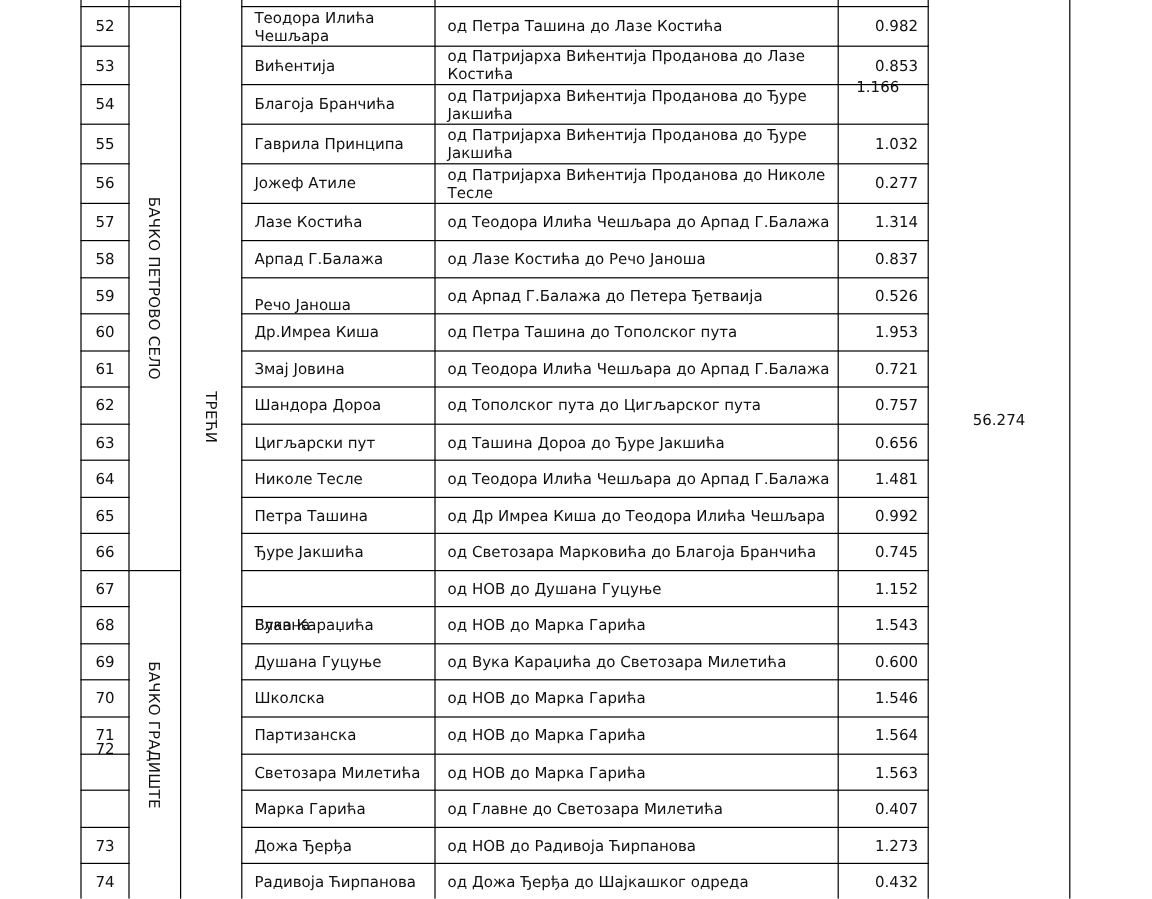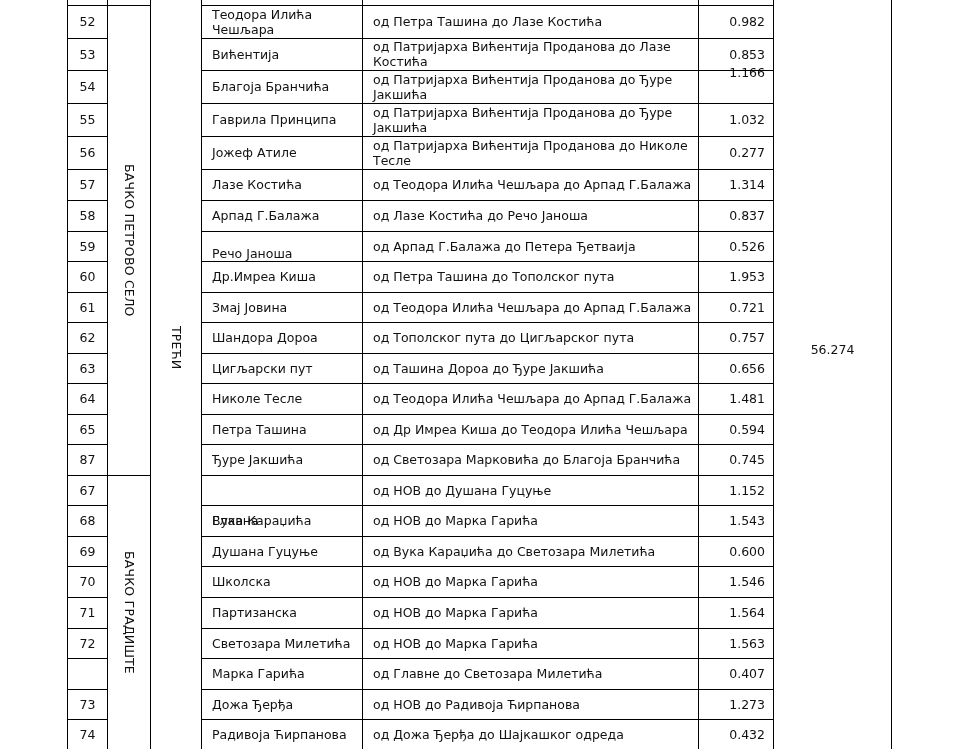--- a/index.html
+++ b/index.html
@@ -45,21 +45,21 @@
     </div>
     <div class="cell num" style="left: 68px; top: 70px; width: 39px; height: 33px;">
       <span>54</span>
     </div>
     <div class="cell street" style="left: 202px; top: 70px; width: 160px; height: 33px;">
       <span>Благоја Бранчића</span>
     </div>
     <div class="cell seg" style="left: 363px; top: 70px; width: 335px; height: 33px;">
       <span>од Патријарха Вићентија Проданова до Ђуре Јакшића</span>
     </div>
-    <div class="cell km" style="left: 698px; top: 56px; width: 75px; height: 33px;">
+    <div class="cell km" style="left: 698px; top: 56px; width: 75px; height: 33px; justify-content: center;">
       <span>1.166</span>
     </div>
     <div class="cell num" style="left: 68px; top: 103px; width: 39px; height: 33px;">
       <span>55</span>
     </div>
     <div class="cell street" style="left: 202px; top: 103px; width: 160px; height: 33px;">
       <span>Гаврила Принципа</span>
     </div>
     <div class="cell seg" style="left: 363px; top: 103px; width: 335px; height: 33px;">
       <span>од Патријарха Вићентија Проданова до Ђуре Јакшића</span>
@@ -178,24 +178,24 @@
     <div class="cell num" style="left: 68px; top: 414px; width: 39px; height: 30px;">
       <span>65</span>
     </div>
     <div class="cell street" style="left: 202px; top: 414px; width: 160px; height: 30px;">
       <span>Петра Ташина</span>
     </div>
     <div class="cell seg" style="left: 363px; top: 414px; width: 335px; height: 30px;">
       <span>од Др Имреа Киша до Теодора Илића Чешљара</span>
     </div>
     <div class="cell km" style="left: 698px; top: 414px; width: 75px; height: 30px;">
-      <span>0.594</span>
+      <span>0.992</span>
     </div>
     <div class="cell num" style="left: 68px; top: 444px; width: 39px; height: 31px;">
-      <span>87</span>
+      <span>66</span>
     </div>
     <div class="cell street" style="left: 202px; top: 444px; width: 160px; height: 31px;">
       <span>Ђуре Јакшића</span>
     </div>
     <div class="cell seg" style="left: 363px; top: 444px; width: 335px; height: 31px;">
       <span>од Светозара Марковића до Благоја Бранчића</span>
     </div>
     <div class="cell km" style="left: 698px; top: 444px; width: 75px; height: 31px;">
       <span>0.745</span>
     </div>
@@ -252,21 +252,21 @@
     </div>
     <div class="cell street" style="left: 202px; top: 597px; width: 160px; height: 31px;">
       <span>Партизанска</span>
     </div>
     <div class="cell seg" style="left: 363px; top: 597px; width: 335px; height: 31px;">
       <span>од НОВ до Марка Гарића</span>
     </div>
     <div class="cell km" style="left: 698px; top: 597px; width: 75px; height: 31px;">
       <span>1.564</span>
     </div>
-    <div class="cell num" style="left: 68px; top: 628px; width: 39px; height: 30px; text-align: right;">
+    <div class="cell num" style="left: 68px; top: 608px; width: 39px; height: 30px; text-align: right;">
       <span>72</span>
     </div>
     <div class="cell street" style="left: 202px; top: 628px; width: 160px; height: 30px;">
       <span>Светозара Милетића</span>
     </div>
     <div class="cell seg" style="left: 363px; top: 628px; width: 335px; height: 30px;">
       <span>од НОВ до Марка Гарића</span>
     </div>
     <div class="cell km" style="left: 698px; top: 628px; width: 75px; height: 30px;">
       <span>1.563</span>

